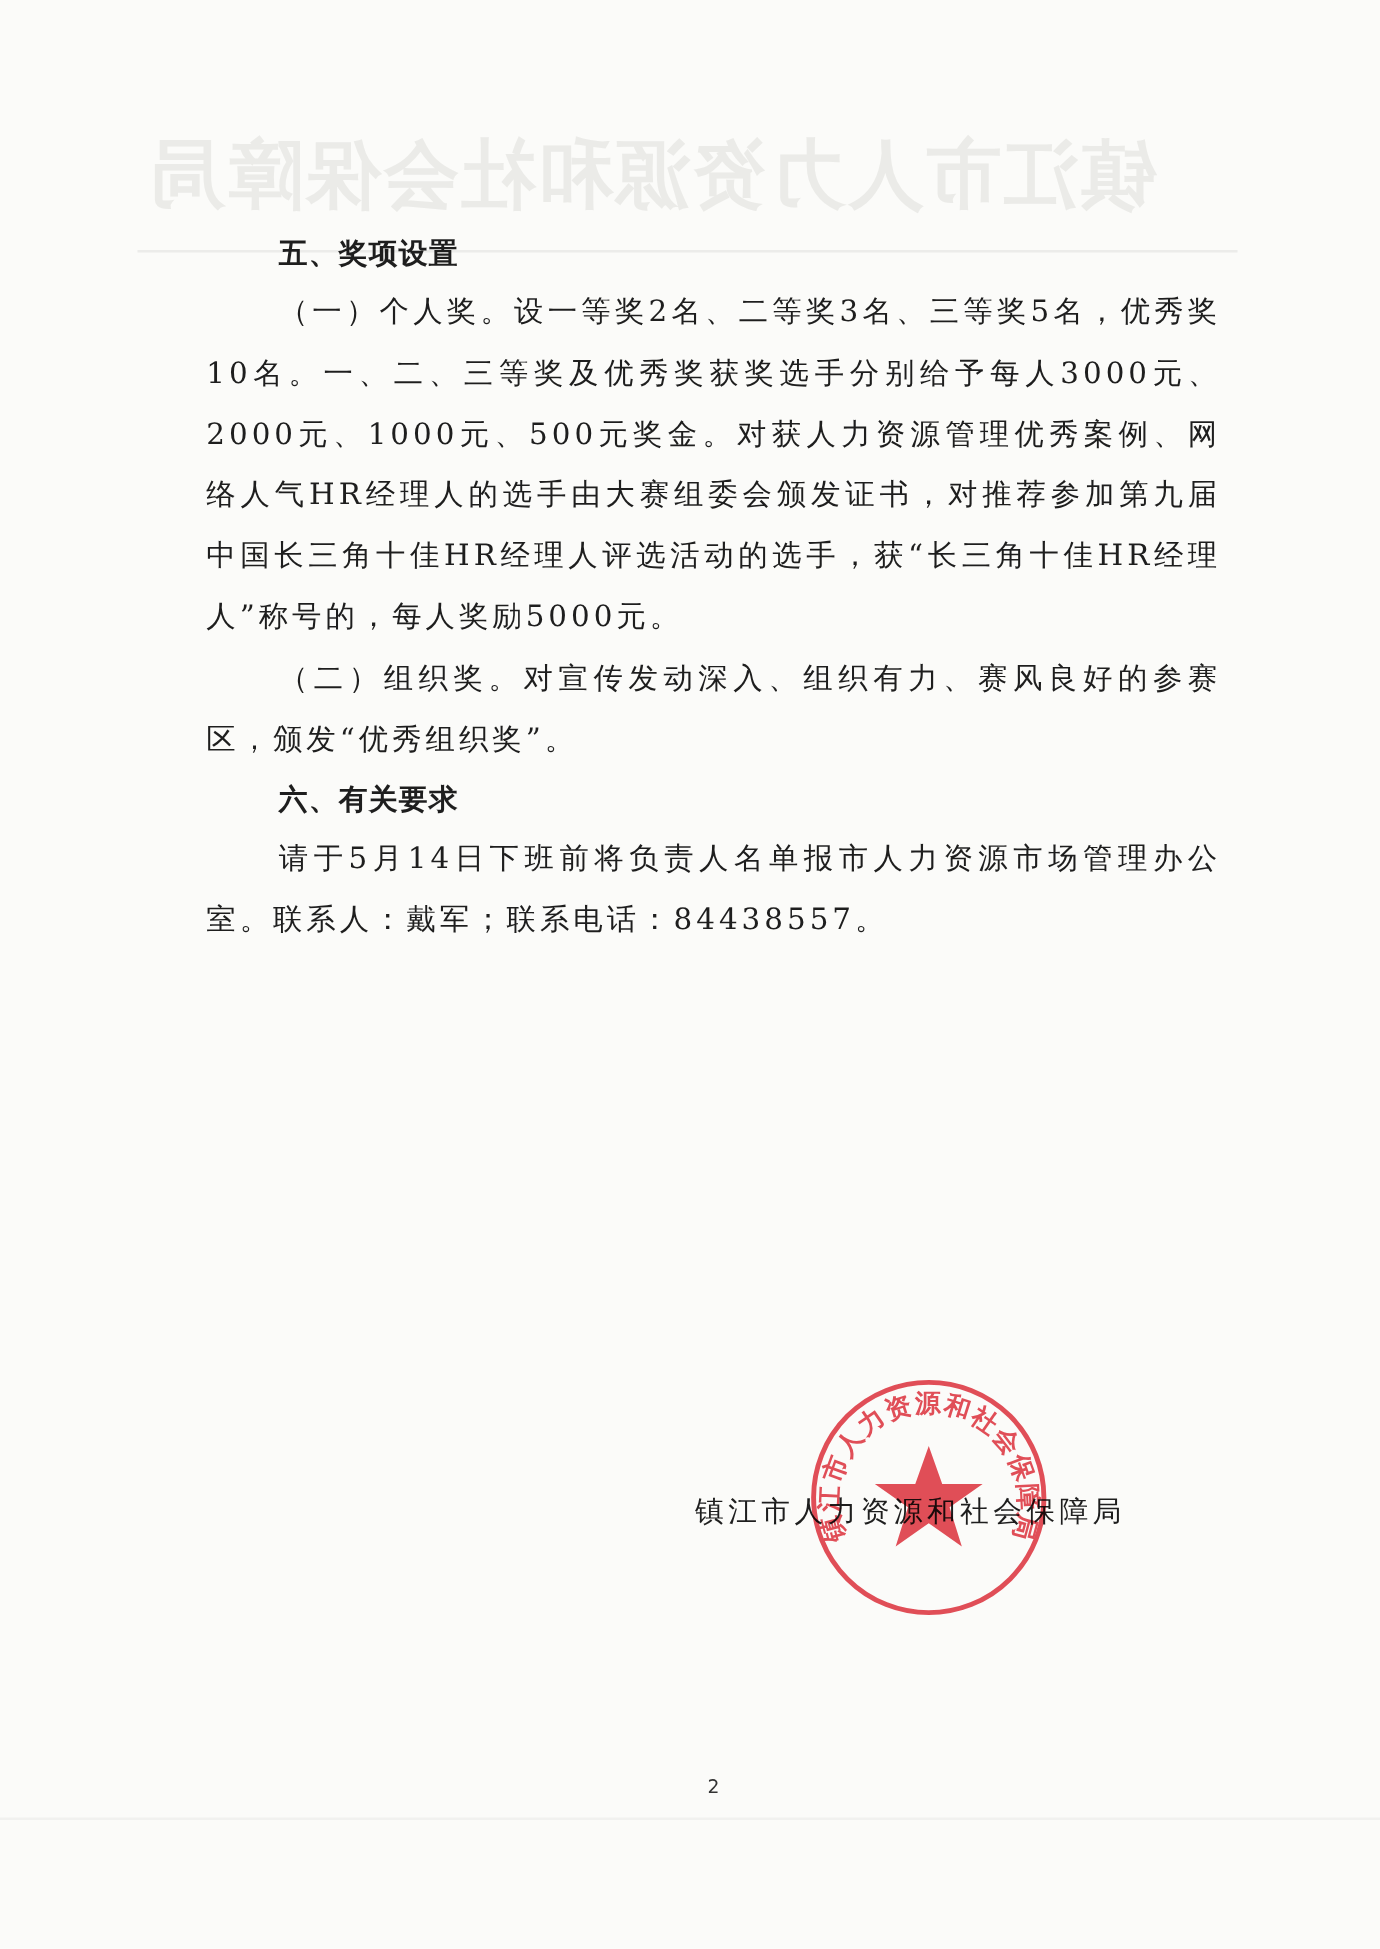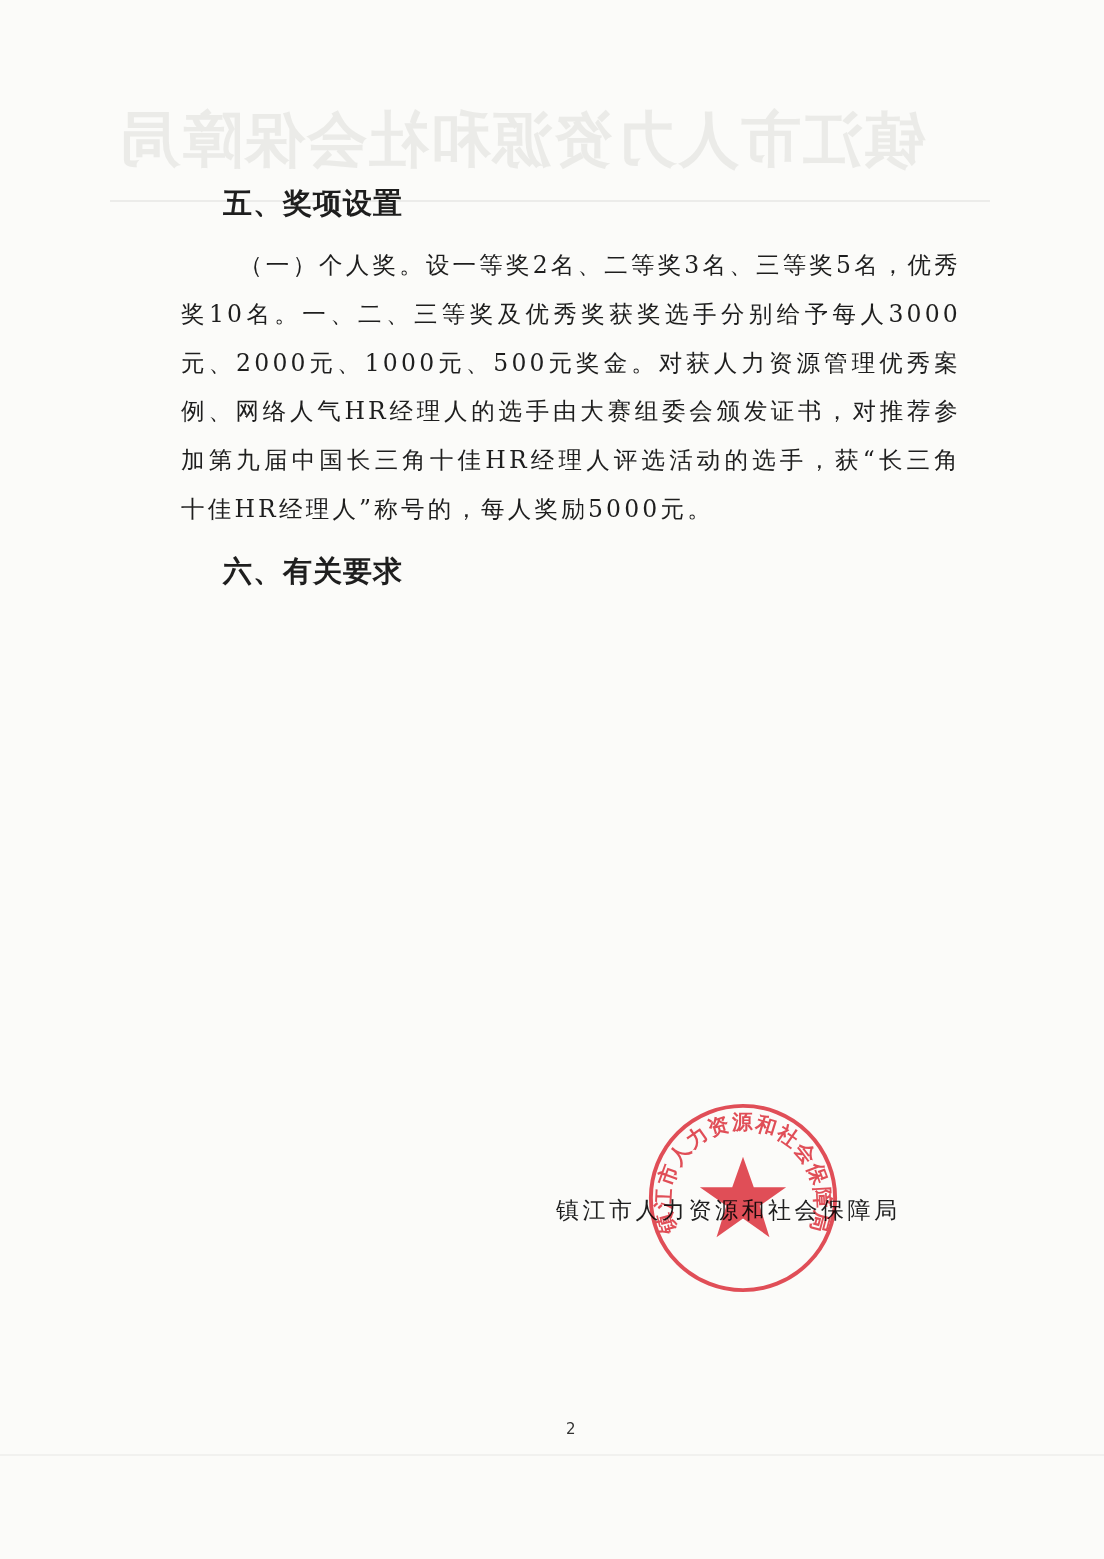--- a/index.html
+++ b/index.html
@@ -42,33 +42,33 @@
     }
     .page {
       position: absolute;
       left: 165px;
       top: 170px;
       width: 812px;
     }
     .heading {
       font-family: "DejaVu Sans", sans-serif;
       font-weight: bold;
-      font-size: 29px;
+      font-size: 23px;
       margin: 12px 0 0 58px;
       height: 43px;
       line-height: 43px;
       letter-spacing: 1px;
     }
     .para {
       font-size: 23.5px;
       line-height: 48.8px;
       text-align: justify;
       text-align-last: left;
       letter-spacing: 3.2px;
-      margin: 16px;
+      margin: 0;
     }
     .para.indent {
       text-indent: 58px;
     }
     .signature {
       position: absolute;
       left: 556px;
       top: 1190px;
       font-size: 23px;
       letter-spacing: 3.5px;
@@ -106,22 +106,24 @@
   </style>
 </head>
 <body>
 
 <div class="bleed letterhead">镇江市人力资源和社会保障局</div>
 <div class="bleed-rule" style="top:200px;"></div>
 
 <div class="page">
   <div class="heading">五、奖项设置</div>
   <p class="para indent">（一）个人奖。设一等奖2名、二等奖3名、三等奖5名，优秀奖10名。一、二、三等奖及优秀奖获奖选手分别给予每人3000元、2000元、1000元、500元奖金。对获人力资源管理优秀案例、网络人气HR经理人的选手由大赛组委会颁发证书，对推荐参加第九届中国长三角十佳HR经理人评选活动的选手，获“长三角十佳HR经理人”称号的，每人奖励5000元。</p>
+  <p class="para indent">（二）组织奖。对宣传发动深入、组织有力、赛风良好的参赛区，颁发“优秀组织奖”。</p>
 
   <div class="heading" style="margin-top:4px;">六、有关要求</div>
+  <p class="para indent">请于5月14日下班前将负责人名单报市人力资源市场管理办公室。联系人：戴军；联系电话：84438557。</p>
 </div>
 
 <div class="signature">
   <div>镇江市人力资源和社会保障局</div>
 </div>
 
 <svg class="stamp" viewBox="0 0 200 200" xmlns="http://www.w3.org/2000/svg">
   <defs>
     <path id="stampArc" d="M 30 128 A 74 74 0 1 1 170 128"></path>
   </defs>

